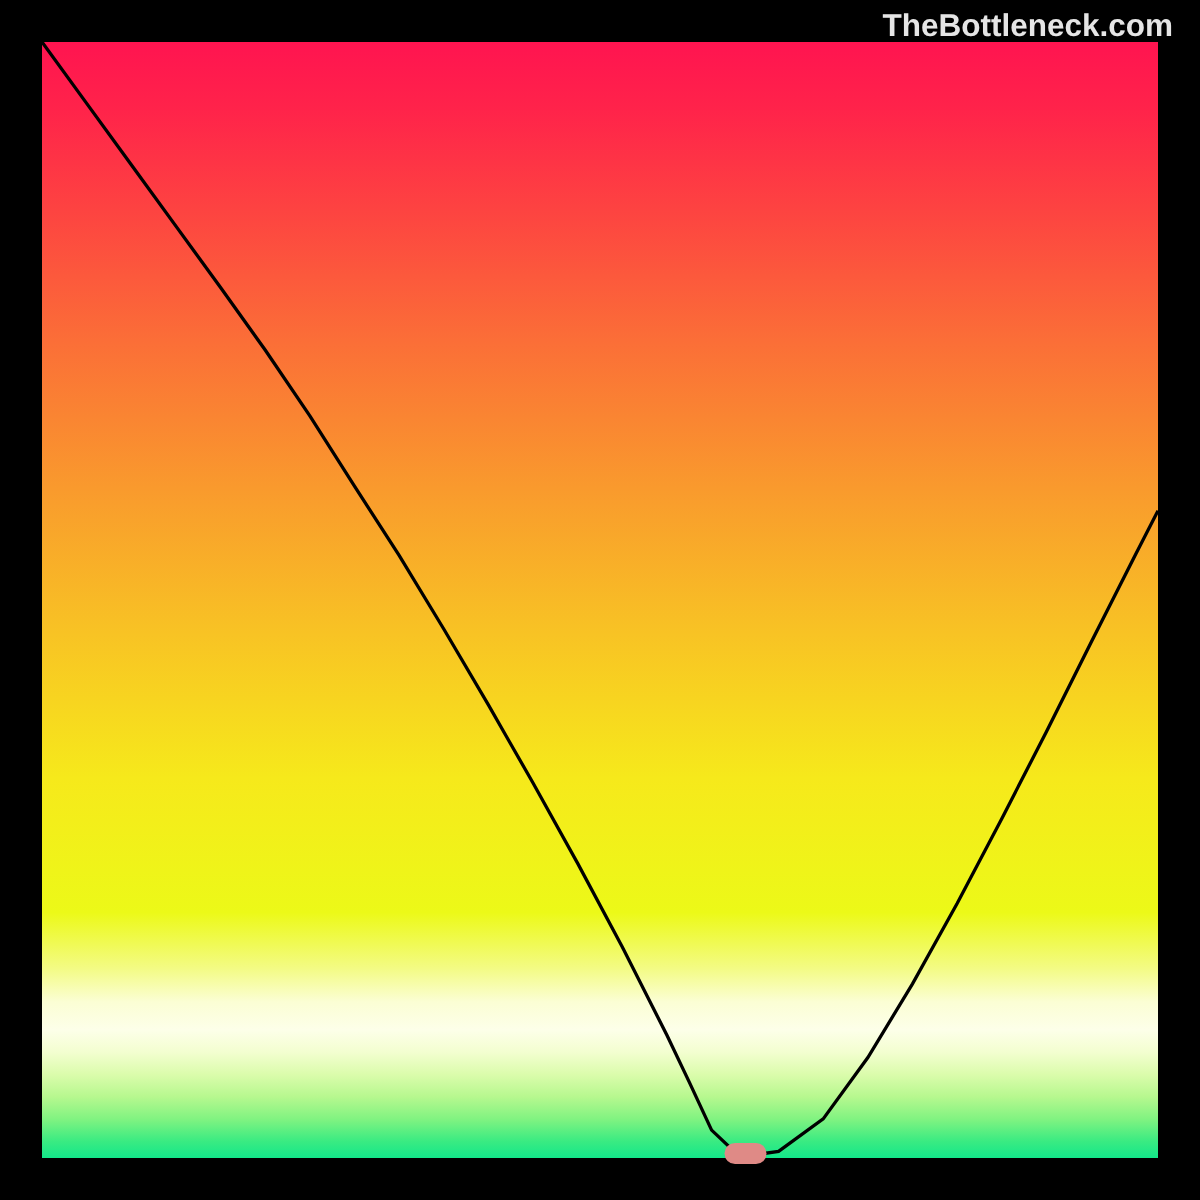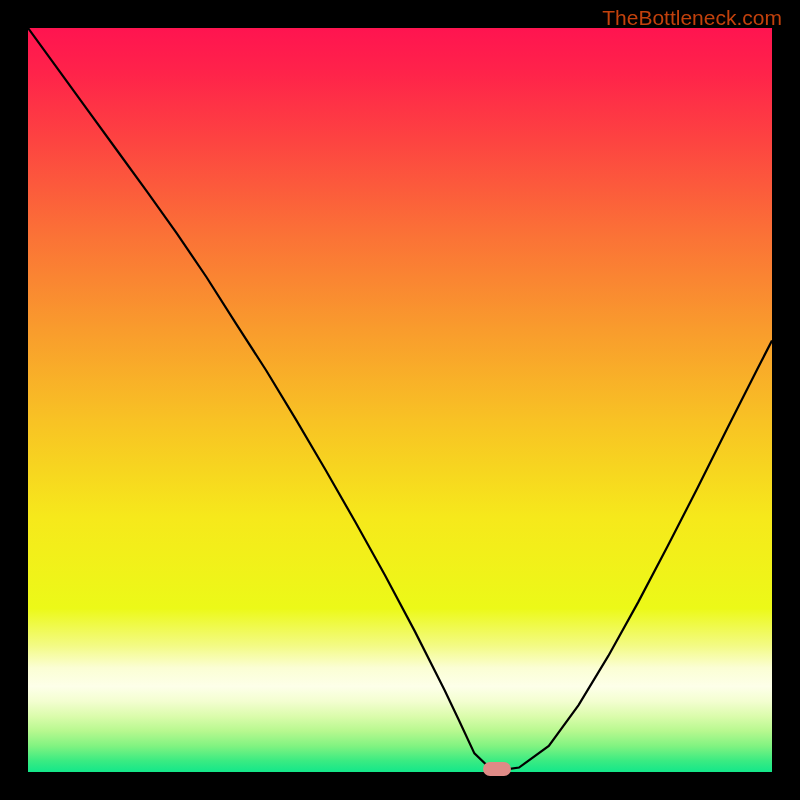--- a/index.html
+++ b/index.html
@@ -8,23 +8,23 @@
     height: 800px;
     background: #000;
     font-family: Arial, sans-serif;
     position: relative;
     overflow: hidden;
   }
   .watermark {
     position: absolute;
     top: 6px;
     right: 18px;
-    color: #c2410c;
+    color: #e5e5e5;
     font-size: 21px;
-    font-weight: 400;
+    font-weight: 700;
     z-index: 10;
   }
   .plot-area {
     position: absolute;
     left: 28px;
     top: 28px;
     width: 744px;
     height: 744px;
   }
   .plot-area svg {

